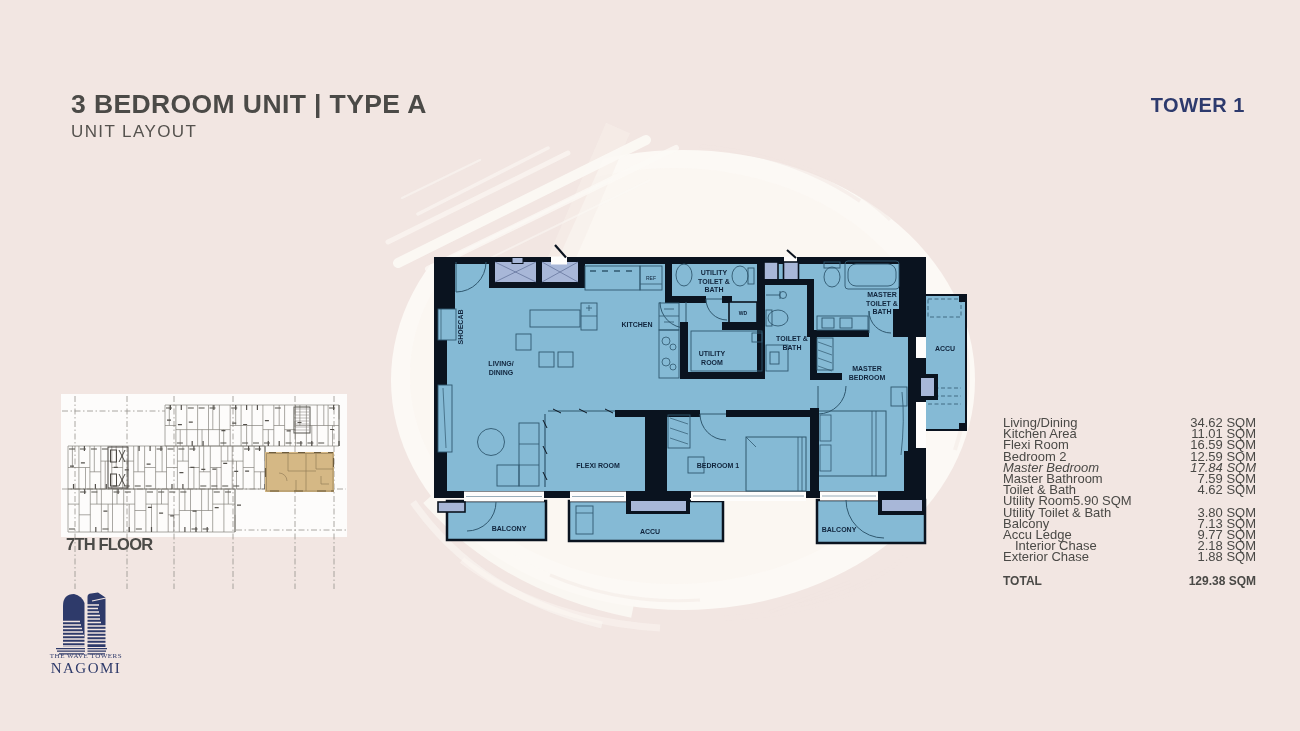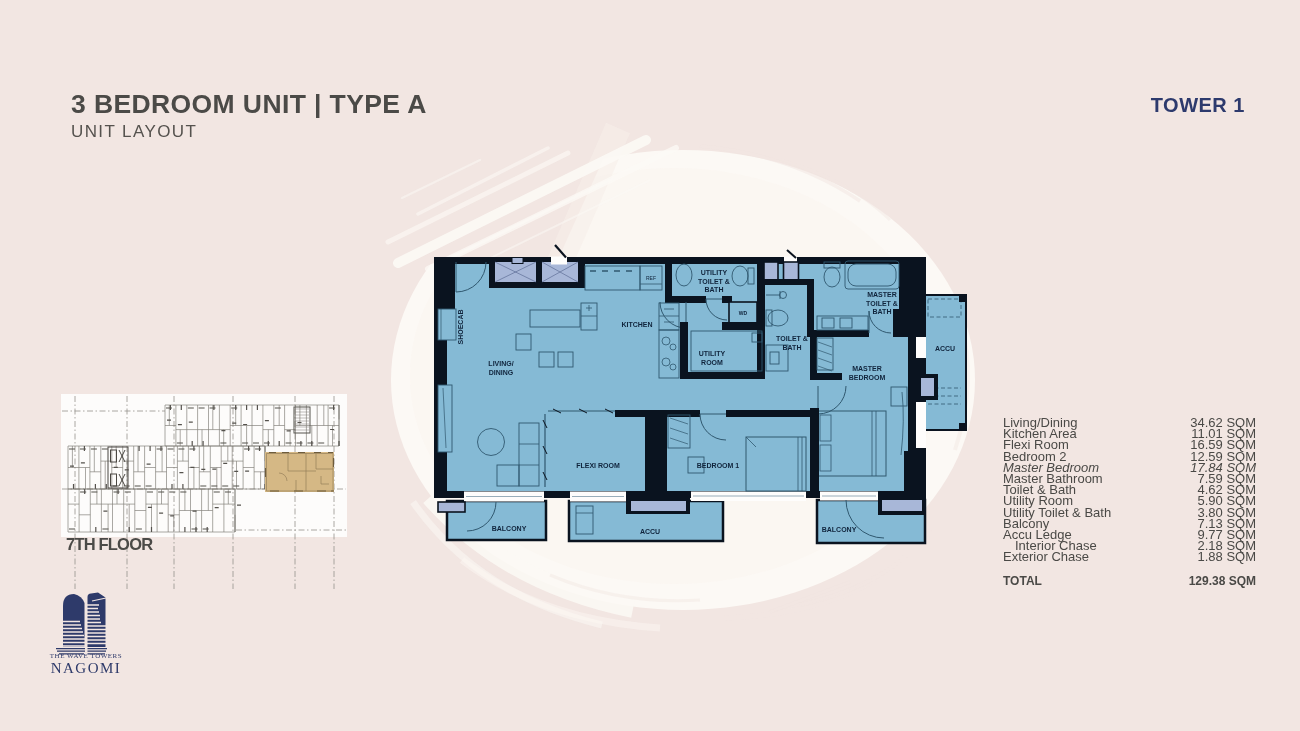--- a/index.html
+++ b/index.html
@@ -430,21 +430,21 @@
         <span>17.84 SQM</span>
       </div>
     <div style="display:flex;justify-content:space-between;gap:27px;">
         <span>Master Bathroom</span>
         <span>7.59 SQM</span>
       </div>
     <div style="display:flex;justify-content:space-between;">
         <span>Toilet &amp; Bath</span>
         <span>4.62 SQM</span>
       </div>
-    <div style="display:flex;justify-content:space-between;">
+    <div style="display:flex;justify-content:flex-start;">
         <span>Utility Room</span>
         <span>5.90 SQM</span>
       </div>
     <div style="display:flex;justify-content:space-between;">
         <span>Utility Toilet &amp; Bath</span>
         <span>3.80 SQM</span>
       </div>
     <div style="display:flex;justify-content:space-between;">
         <span>Balcony</span>
         <span>7.13 SQM</span>

